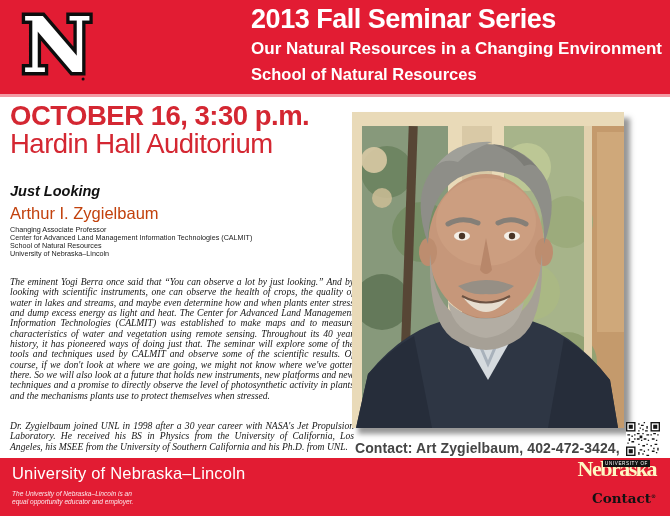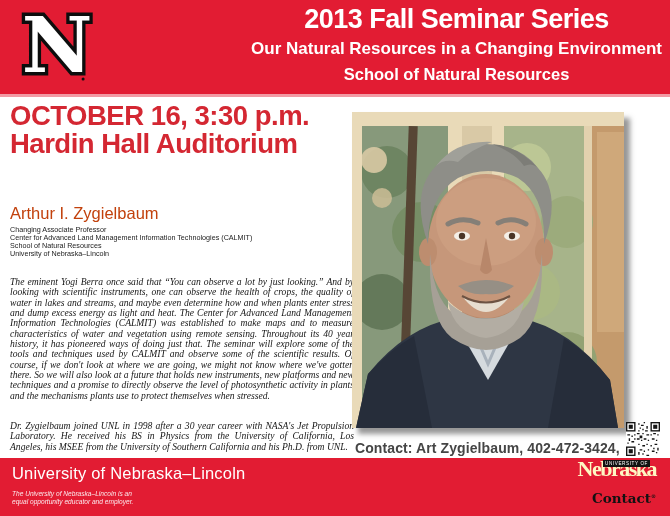--- a/index.html
+++ b/index.html
@@ -3,29 +3,29 @@
 <meta charset="utf-8">
 <style>
   html,body{margin:0;padding:0;background:#fff;}
   .poster{position:relative;width:670px;height:516px;background:#fff;overflow:hidden;
           font-family:"Liberation Sans",sans-serif;}
 
   
   .header{position:absolute;top:0;left:0;width:670px;height:97px;background:#e21c33;
           border-bottom:3px solid #f29aa4;box-sizing:border-box;}
   .n-logo{position:absolute;left:28px;top:11px;width:58px;height:76px;}
-  .header-text{position:absolute;top:4px;right:8px;text-align:center;color:#fff;}
+  .header-text{position:absolute;top:4px;right:8px;text-align:left;color:#fff;}
   .h-title{font-size:27px;font-weight:bold;letter-spacing:-0.5px;line-height:31px;}
   .h-sub{font-size:17px;font-weight:bold;line-height:24px;margin-top:2px;}
   .h-dept{font-size:16.5px;font-weight:bold;line-height:22px;margin-top:2px;}
 
   
   .date-line{position:absolute;left:10px;top:102px;font-size:27.5px;font-weight:bold;
              color:#d42732;letter-spacing:-0.5px;line-height:28px;}
-  .loc-line{position:absolute;left:10px;top:130px;font-size:27.5px;font-weight:bold;
+  .loc-line{position:absolute;left:10px;top:130px;font-size:27.5px;font-weight:normal;
             color:#d42732;letter-spacing:-0.5px;line-height:28px;}
   .talk-title{position:absolute;left:10px;top:183px;font-size:14.5px;font-weight:bold;
               font-style:italic;color:#111;}
   .speaker-name{position:absolute;left:10px;top:204px;font-size:16.5px;color:#c2410c;}
   .speaker-affil{position:absolute;left:10px;top:226px;font-size:7.2px;line-height:7.9px;
                  color:#222;}
   .abstract{position:absolute;left:10px;width:344px;margin:0;font-family:"Liberation Serif",serif;
             font-style:italic;font-size:9.6px;line-height:10.35px;color:#161616;text-align:justify;}
   .abstract.p1{top:277px;}
   .abstract.p2{top:421px;}
@@ -67,20 +67,21 @@
     </div>
     <div class="header-text">
       <div class="h-title">2013 Fall Seminar Series</div>
       <div class="h-sub">Our Natural Resources in a Changing Environment</div>
       <div class="h-dept">School of Natural Resources</div>
     </div>
   </header>
 
   <div class="date-line">OCTOBER 16, 3:30 p.m.</div>
   <div class="loc-line">Hardin Hall Auditorium</div>
+  <div class="talk-title">Just Looking</div>
   <div class="speaker-name">Arthur I. Zygielbaum</div>
 
   <div class="speaker-affil">
     <div>Changing Associate Professor</div>
     <div>Center for Advanced Land Management Information Technologies (CALMIT)</div>
     <div>School of Natural Resources</div>
     <div>University of Nebraska–Lincoln</div>
   </div>
 
   <p class="abstract p1">The eminent Yogi Berra once said that “You can observe a lot by just looking.”  And by looking with scientific instruments, one can observe the health of crops, the quality of water in lakes and streams, and maybe even determine how and when plants enter stress and dump excess energy as light and heat.  The Center for Advanced Land Management Information Technologies (CALMIT) was established to make maps and to measure characteristics of water and vegetation using remote sensing.  Throughout its 40 year history, it has pioneered ways of doing just that. The seminar will explore some of the tools and techniques used by CALMIT and observe some of the scientific results. Of course, if we don't look at where we are going, we might not know where we've gotten there. So we will also look at a future that holds new instruments, new platforms and new techniques and a promise to directly observe the level of photosynthetic activity in plants and the mechanisms plants use to protect themselves when stressed.</p>

